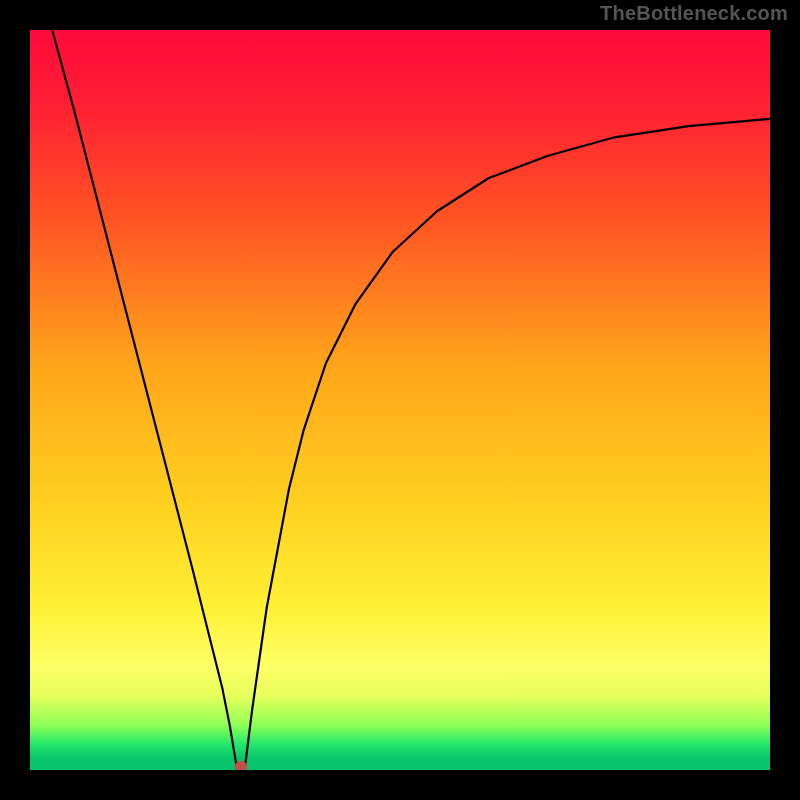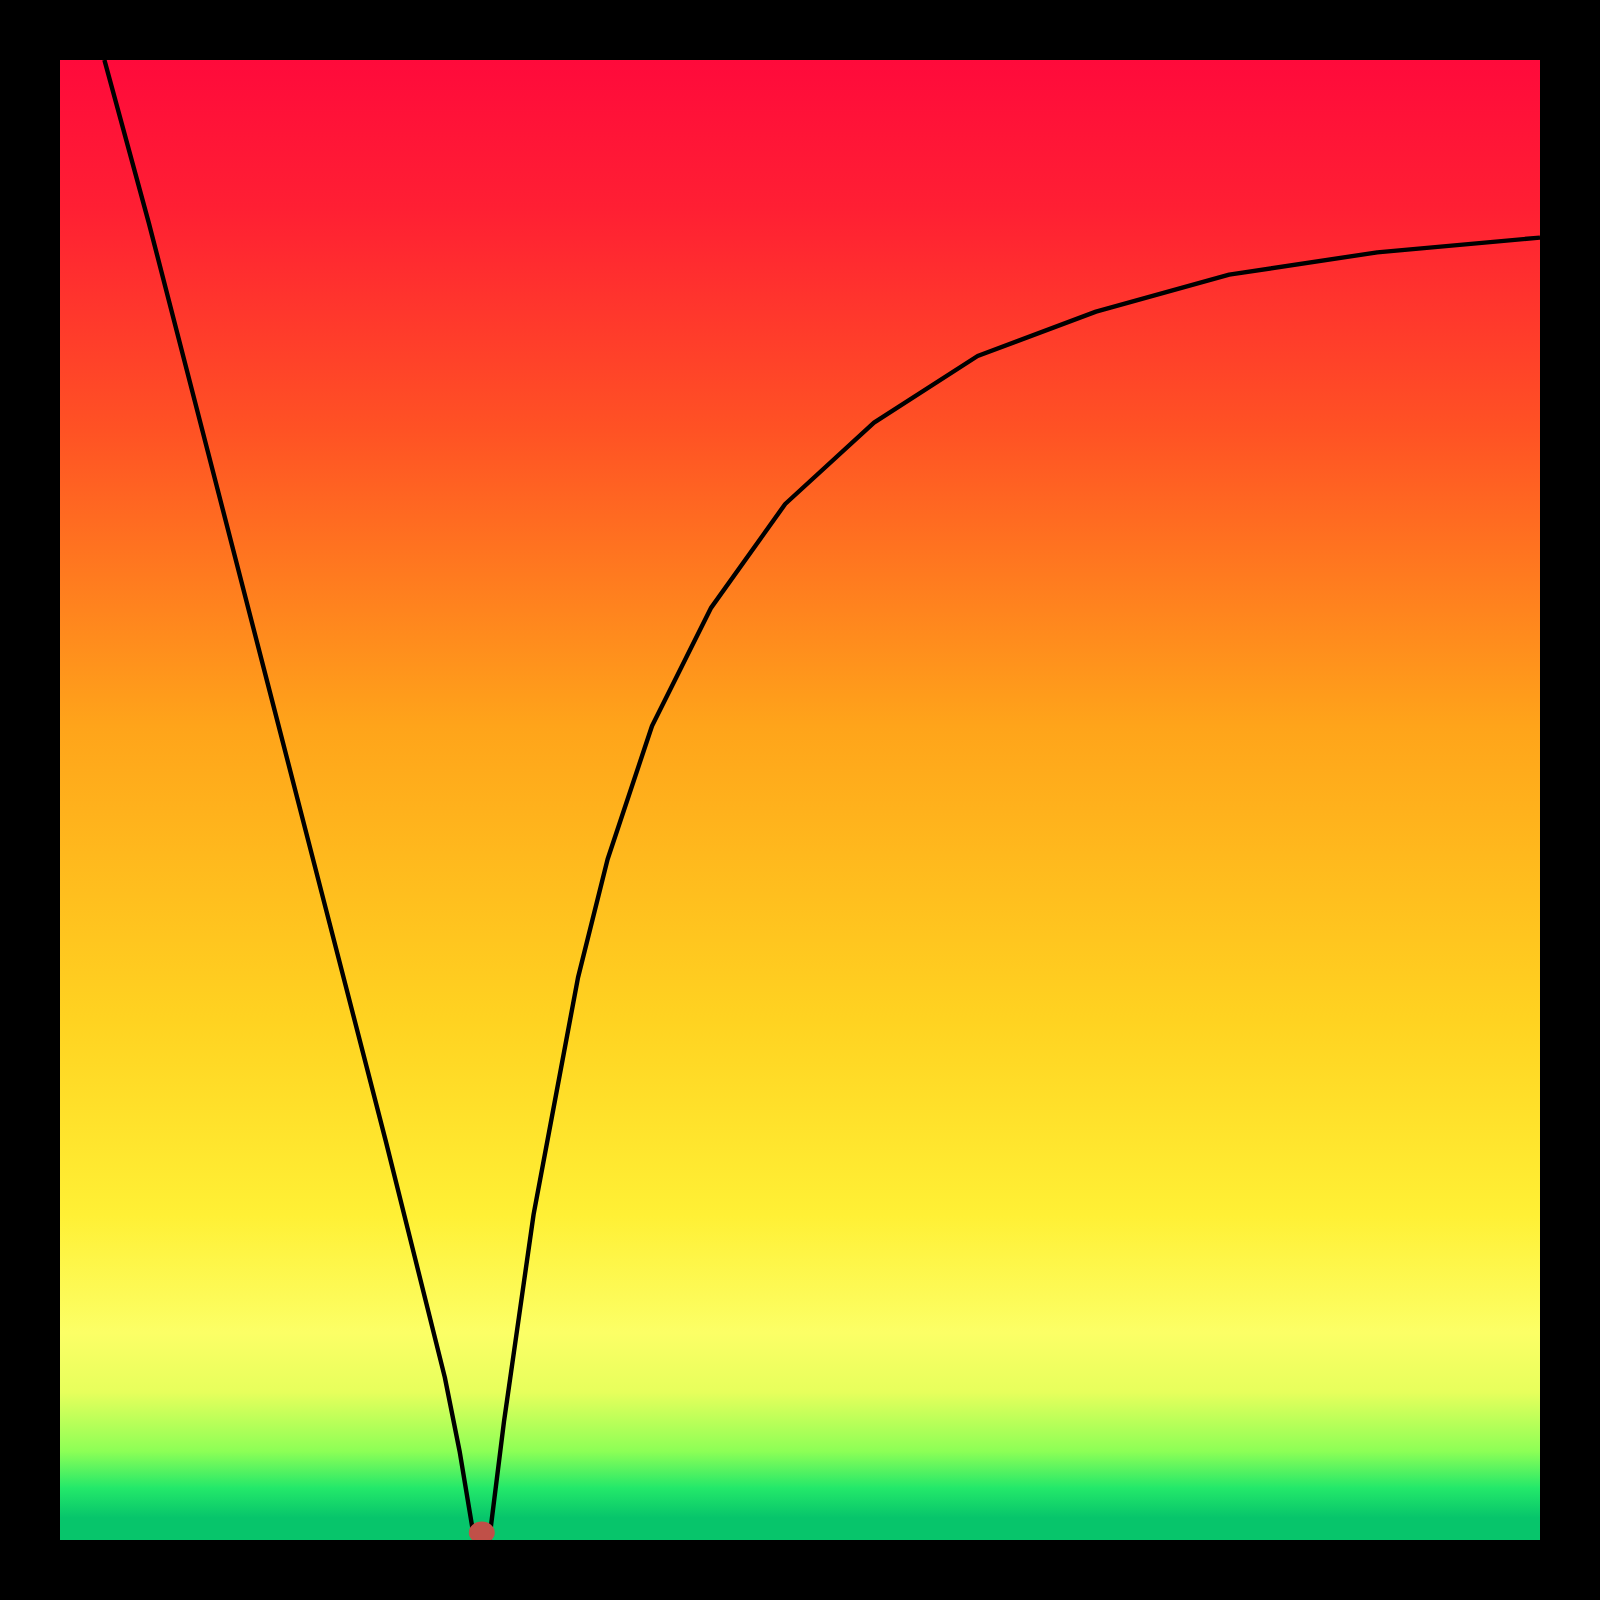--- a/index.html
+++ b/index.html
@@ -48,20 +48,21 @@
   }
   .marker {
     fill: #c05048;
     stroke: #c05048;
   }
 </style>
 </head>
 <body>
 
 <div class="frame">
+  <div class="brand">TheBottleneck.com</div>
 
   <div class="plot-outer">
     <svg class="plot" viewBox="0 0 740 740">
       <defs>
         <linearGradient id="bg-grad" x1="0" y1="0" x2="0" y2="1">
             <stop offset="0%" stop-color="#ff0a3b"></stop>
             <stop offset="10%" stop-color="#ff1f33"></stop>
             <stop offset="25%" stop-color="#ff5224"></stop>
             <stop offset="45%" stop-color="#ffa41a"></stop>
             <stop offset="65%" stop-color="#ffd321"></stop>

